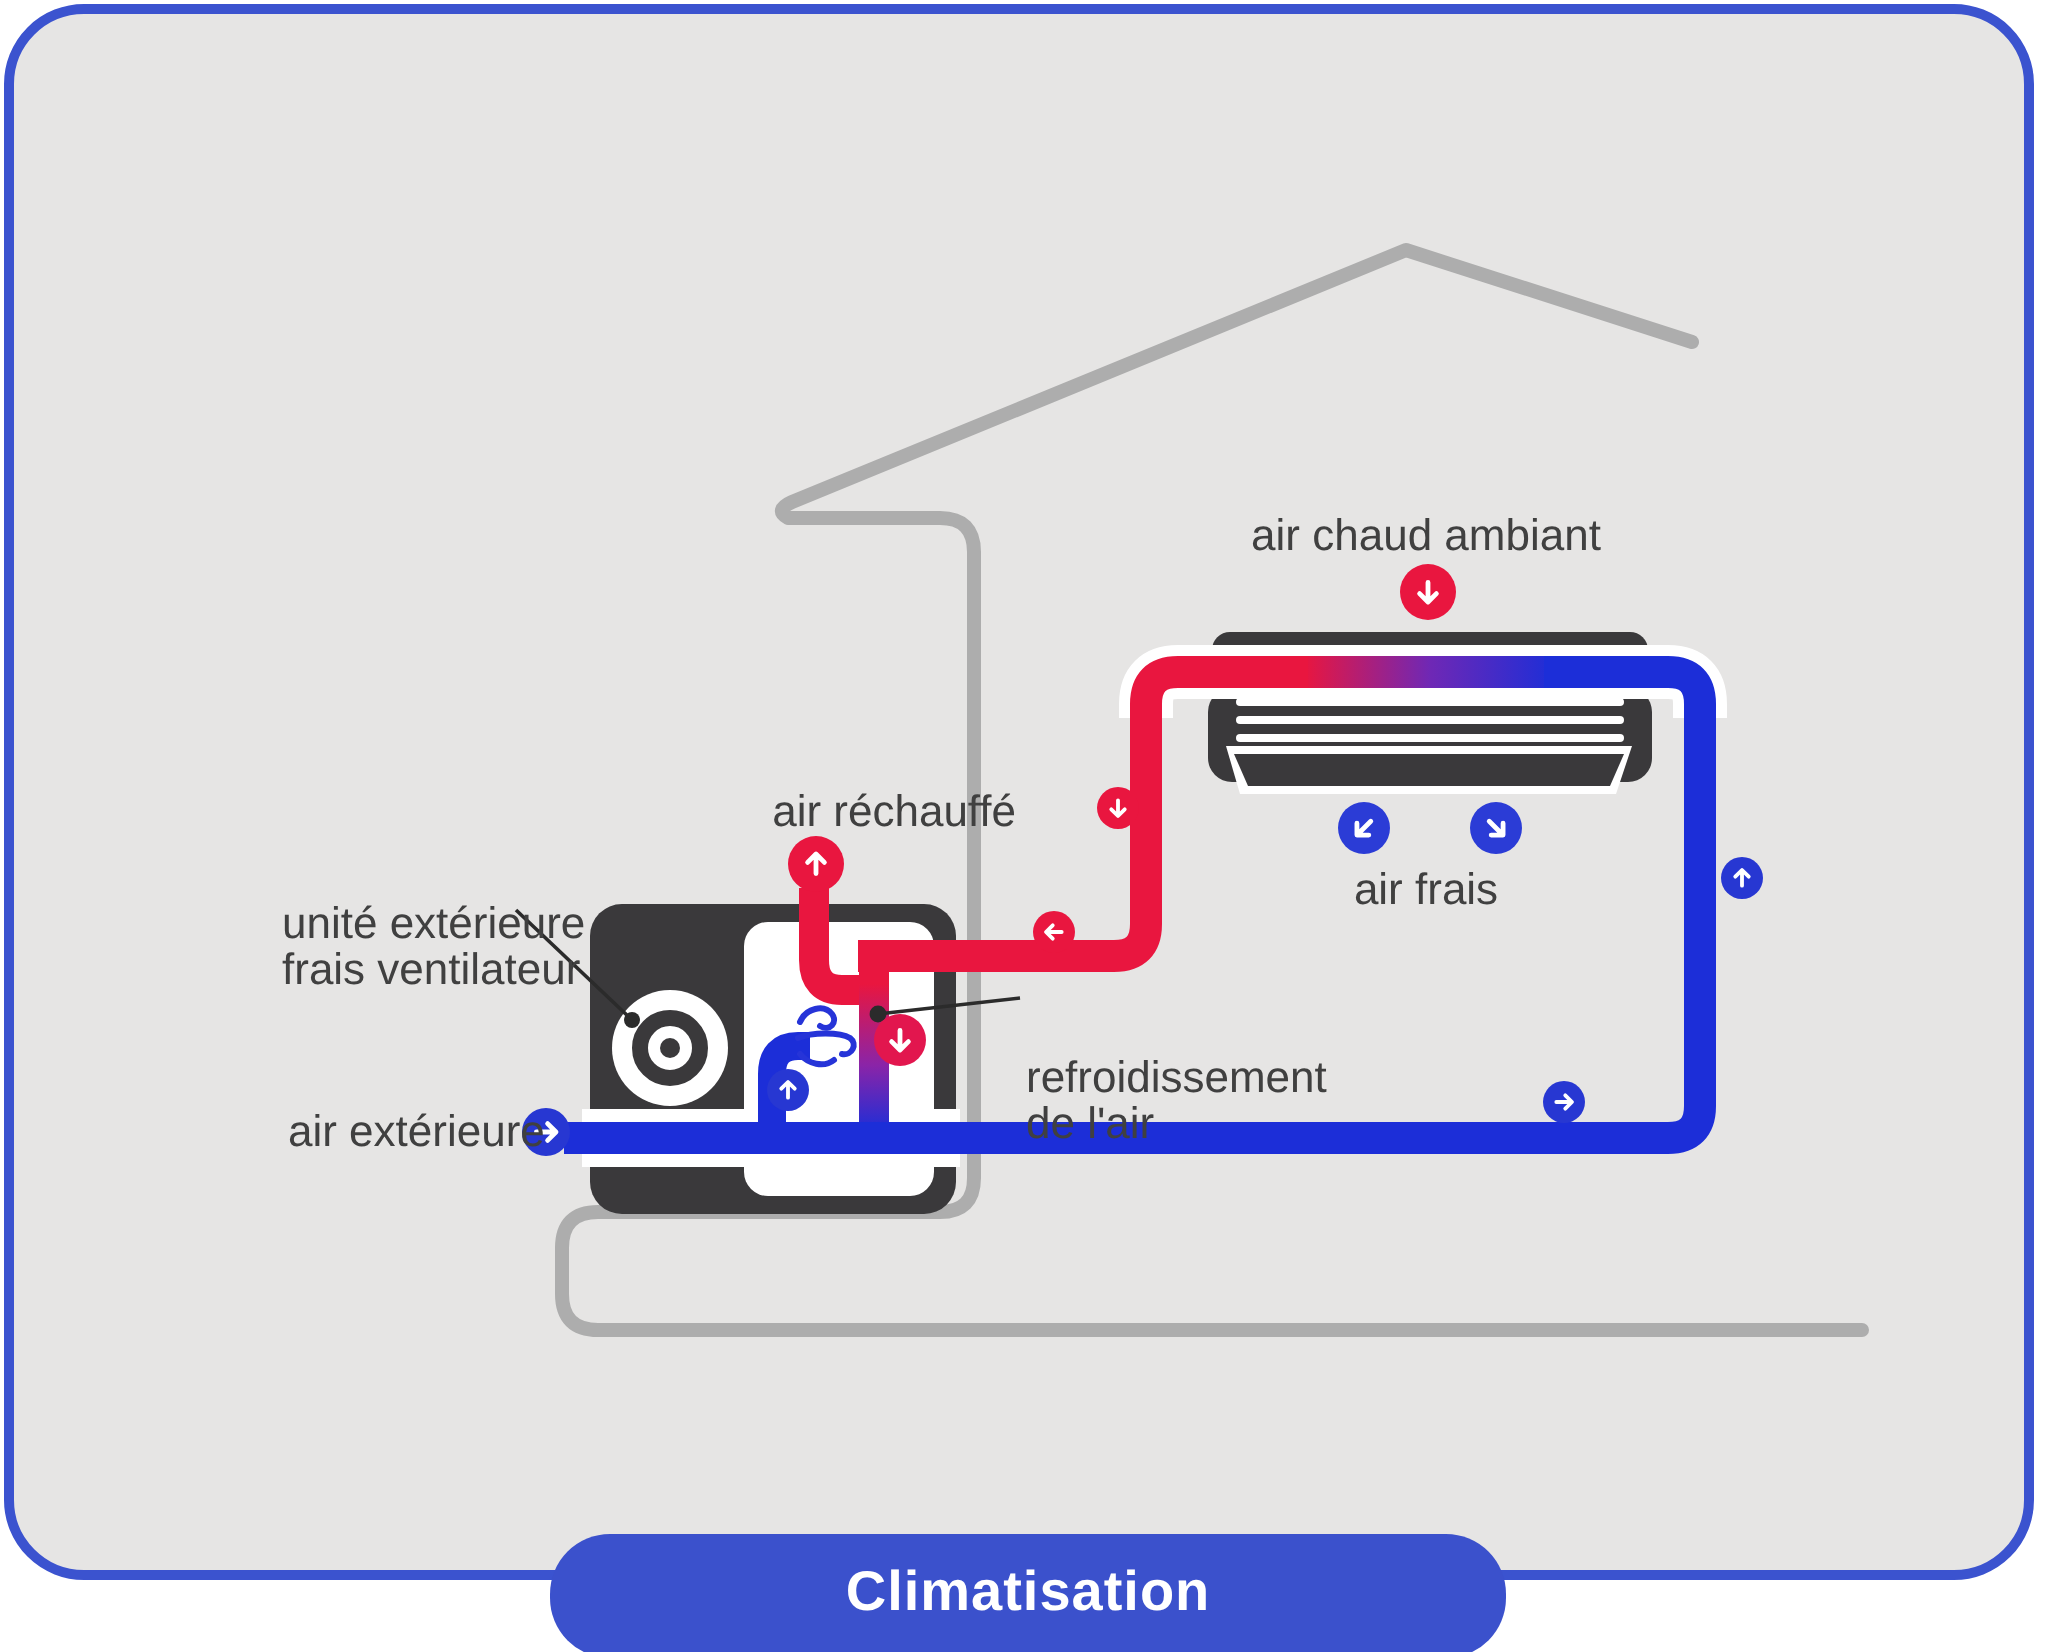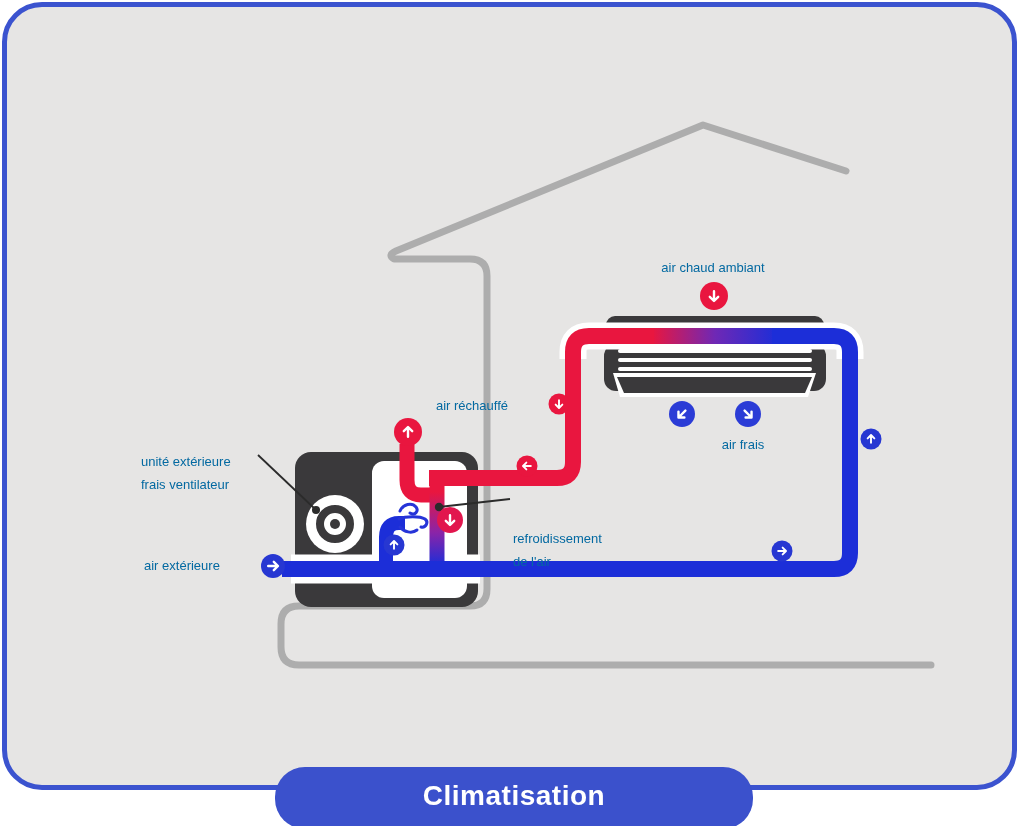--- a/index.html
+++ b/index.html
@@ -20,21 +20,21 @@
   
   .ac-topbar{left:606px;top:316px;width:218px;height:17px;background:#3A393B;border-radius:9px 9px 0 0;}
   .ac-body{left:604px;top:344px;width:222px;height:47px;background:#3A393B;border-radius:12px;}
   .slat{position:absolute;left:14px;width:194px;height:4px;background:#ffffff;border-radius:2px;}
   .ac-flap{left:604px;top:371px;width:222px;height:27px;}
   .flap-white{position:absolute;left:0;top:0;width:222px;height:27px;background:#ffffff;
               clip-path:polygon(9px 2px,212px 2px,204px 26px,16px 26px);}
   .flap-dark{position:absolute;left:0;top:0;width:222px;height:27px;background:#3A393B;
              clip-path:polygon(13px 6px,208px 6px,201px 22px,20px 22px);}
   
-  .lbl{position:absolute;z-index:4;color:#0369a1;font-size:13px;line-height:23px;}
+  .lbl{position:absolute;z-index:4;color:#404040;font-size:22px;line-height:23px;}
   .ctr{text-align:center;}
   
   .pill{position:absolute;z-index:4;left:275px;top:767px;width:478px;height:62px;
         background:#3B51CC;border-radius:30px;}
   .pill span{display:block;text-align:center;margin-top:13px;color:#ffffff;
              font-size:28px;font-weight:bold;letter-spacing:.5px;}
 </style>
 </head>
 <body>
 
@@ -151,21 +151,21 @@
       <circle r="10.5" fill="#2737D2"></circle>
         <use href="#arr" transform="rotate(180) scale(0.8)"></use>
     </g>
     <g transform="translate(782,551)">
       <circle r="10.5" fill="#2737D2"></circle>
         <use href="#arr" transform="rotate(-90) scale(0.8)"></use>
     </g>
   </svg>
 
   <div class="lbl ctr" style="left:563px;top:256px;width:300px;">air chaud ambiant</div>
-  <div class="lbl ctr" style="left:643px;top:433px;width:200px;">air frais</div>
+  <div class="lbl ctr" style="left:613px;top:433px;width:200px;">air frais</div>
   <div class="lbl ctr" style="left:308px;top:394px;width:200px;text-align:right;">air réchauffé</div>
   <div class="lbl" style="left:117px;top:450px;margin-left:24px;">
     <div>unité extérieure</div>
     <div>frais ventilateur</div>
   </div>
   <div class="lbl" style="left:144px;top:554px;">air extérieure</div>
   <div class="lbl" style="left:513px;top:491px;margin-top:36px;">
     <div>refroidissement</div>
     <div>de l'air</div>
   </div>

